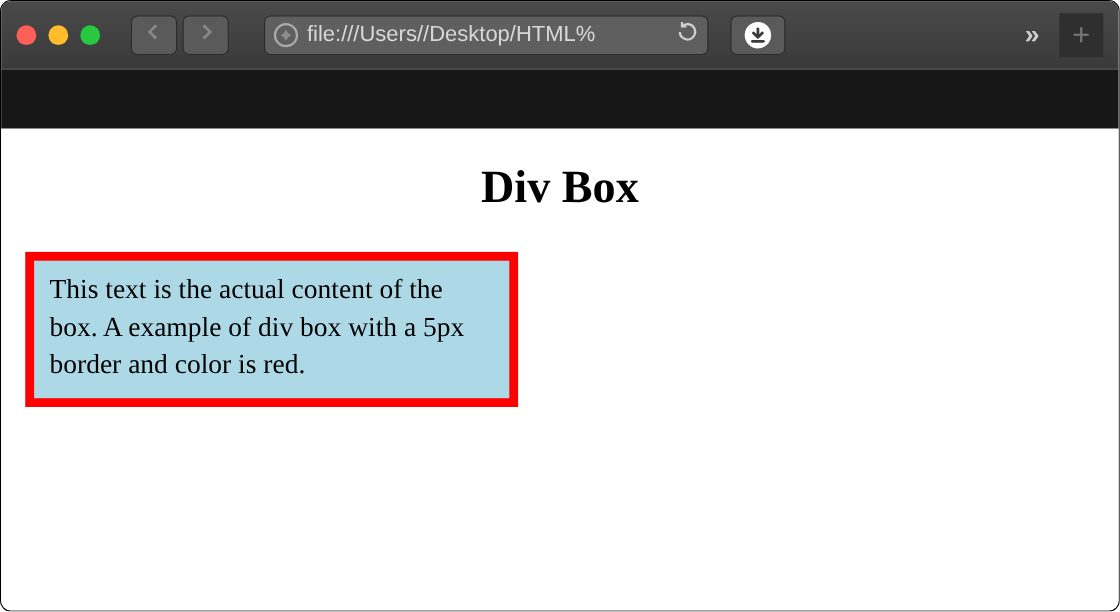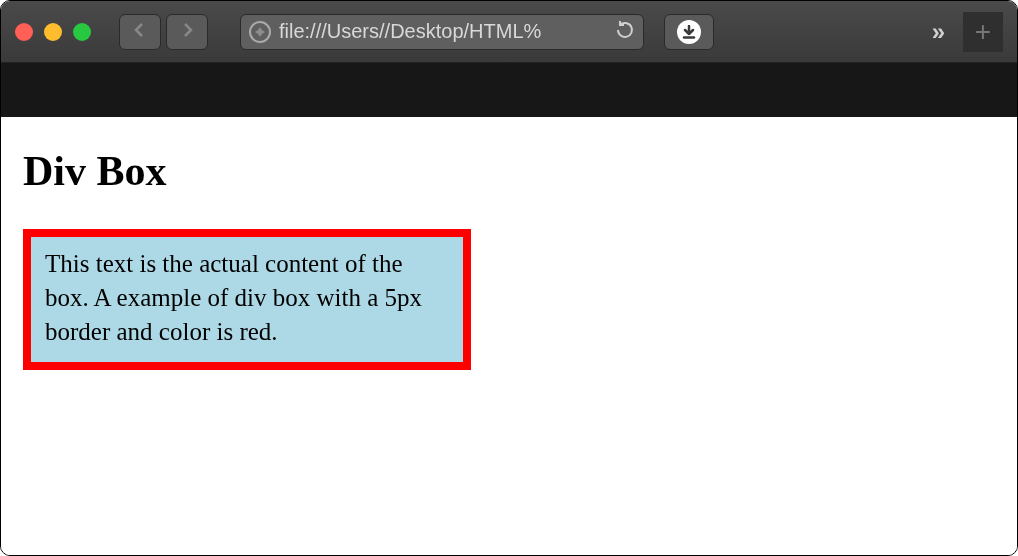--- a/index.html
+++ b/index.html
@@ -143,20 +143,21 @@
       flex: 1;
       background: #fff;
       padding: 30px 22px;
       font-family: "Times New Roman", Times, serif;
       color: #000;
     }
     .page-title {
       font-size: 42px;
       font-weight: bold;
       margin-bottom: 34px;
+      text-align: center;
     }
     .div-box {
       background: #add8e6;
       border: 8px solid #ff0000;
       width: 448px;
       padding: 10px 14px 14px 14px;
       font-size: 25px;
       line-height: 1.35;
     }
   </style>

